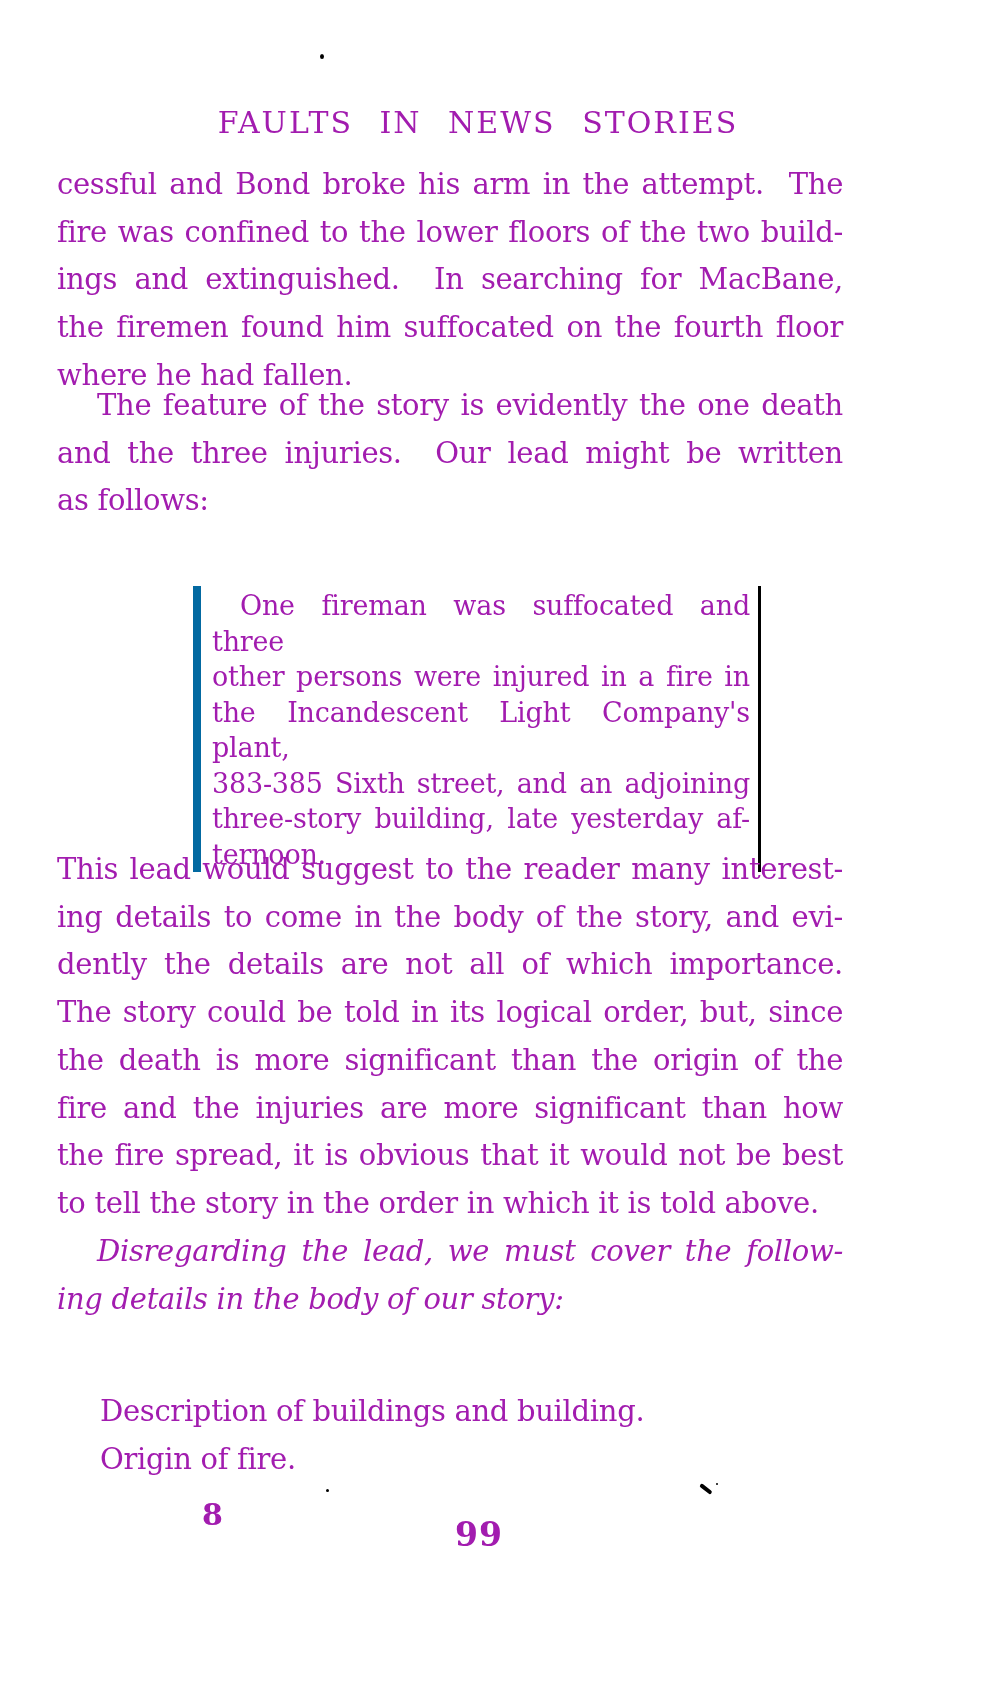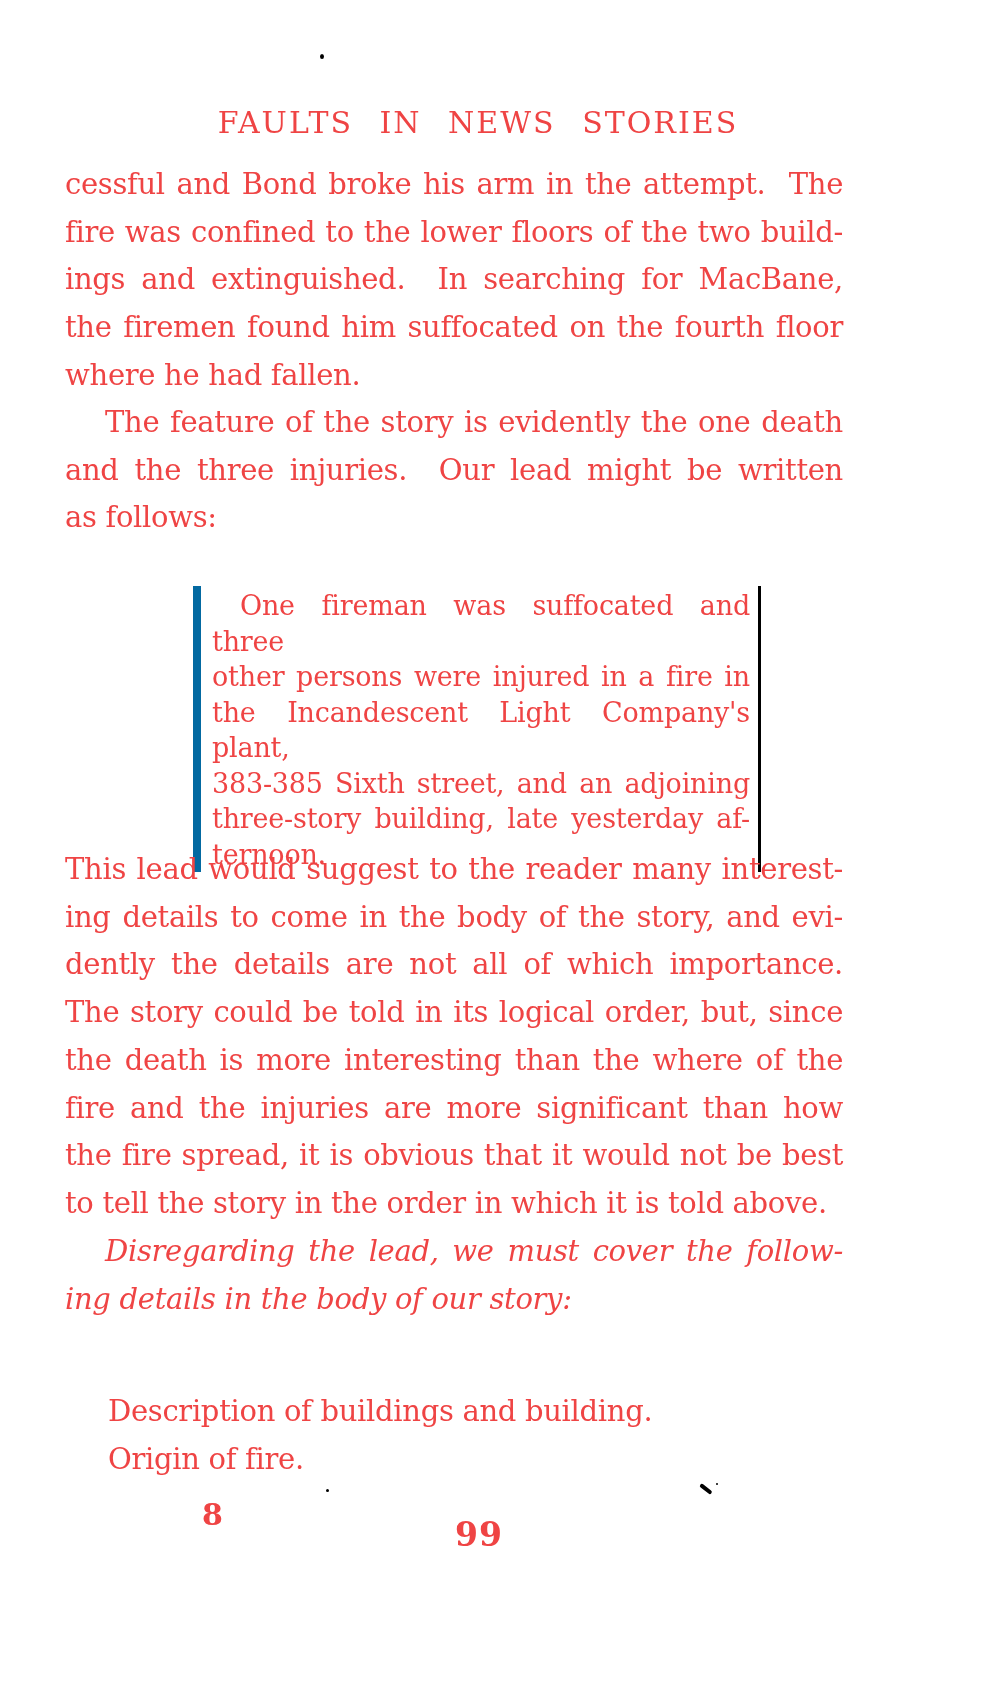--- a/index.html
+++ b/index.html
@@ -5,21 +5,21 @@
   html, body {
     margin: 0;
     padding: 0;
     background: #ffffff;
   }
   .page {
     position: relative;
     width: 1000px;
     height: 1684px;
     background: #ffffff;
-    color: #ef4444;
+    color: #a21caf;
     font-family: "DejaVu Serif", "Liberation Serif", serif;
     overflow: hidden;
   }
   .running-head {
     position: absolute;
     top: 105px;
     left: 0;
     width: 956px;
     text-align: center;
     font-size: 30px;
@@ -31,33 +31,32 @@
     position: absolute;
     left: 57px;
     width: 786px;
     font-size: 29px;
     line-height: 47.7px;
     letter-spacing: -0.3px;
   }
   .flow .line {
     text-align: justify;
     text-align-last: justify;
-    margin-left: 8px;
   }
   .flow .line:last-child {
     text-align-last: left;
   }
   .flow.no-justify .line {
     text-align-last: left;
   }
   .indent-first .line:first-child {
     text-indent: 40px;
   }
   #para-1 { top: 161px; }
-  #para-2 { top: 399px; }
+  #para-2 { top: 382px; }
   #para-3 { top: 846px; }
   #para-4 { top: 1228px; font-style: italic; }
   #detail-list { top: 1387px; left: 100px; width: 740px; line-height: 48px; }
   .quote-block {
     position: absolute;
     left: 193px;
     top: 586px;
     width: 538px;
     min-height: 211px;
     border-left: 8px solid #0369a1;
@@ -132,21 +131,21 @@
       <div class="line">383-385 Sixth street, and an adjoining</div>
       <div class="line">three-story building, late yesterday af-</div>
       <div class="line">ternoon.</div>
     </div>
 
   <div class="flow" id="para-3">
       <div class="line">This lead would suggest to the reader many interest-</div>
       <div class="line">ing details to come in the body of the story, and evi-</div>
       <div class="line">dently the details are not all of which importance.</div>
       <div class="line">The story could be told in its logical order, but, since</div>
-      <div class="line">the death is more interesting than the where of the</div>
+      <div class="line">the death is more significant than the origin of the</div>
       <div class="line">fire and the injuries are more significant than how</div>
       <div class="line">the fire spread, it is obvious that it would not be best</div>
       <div class="line">to tell the story in the order in which it is told above.</div>
     </div>
 
   <div class="flow indent-first" id="para-4">
       <div class="line">Disregarding the lead, we must cover the follow-</div>
       <div class="line">ing details in the body of our story:</div>
     </div>
 

